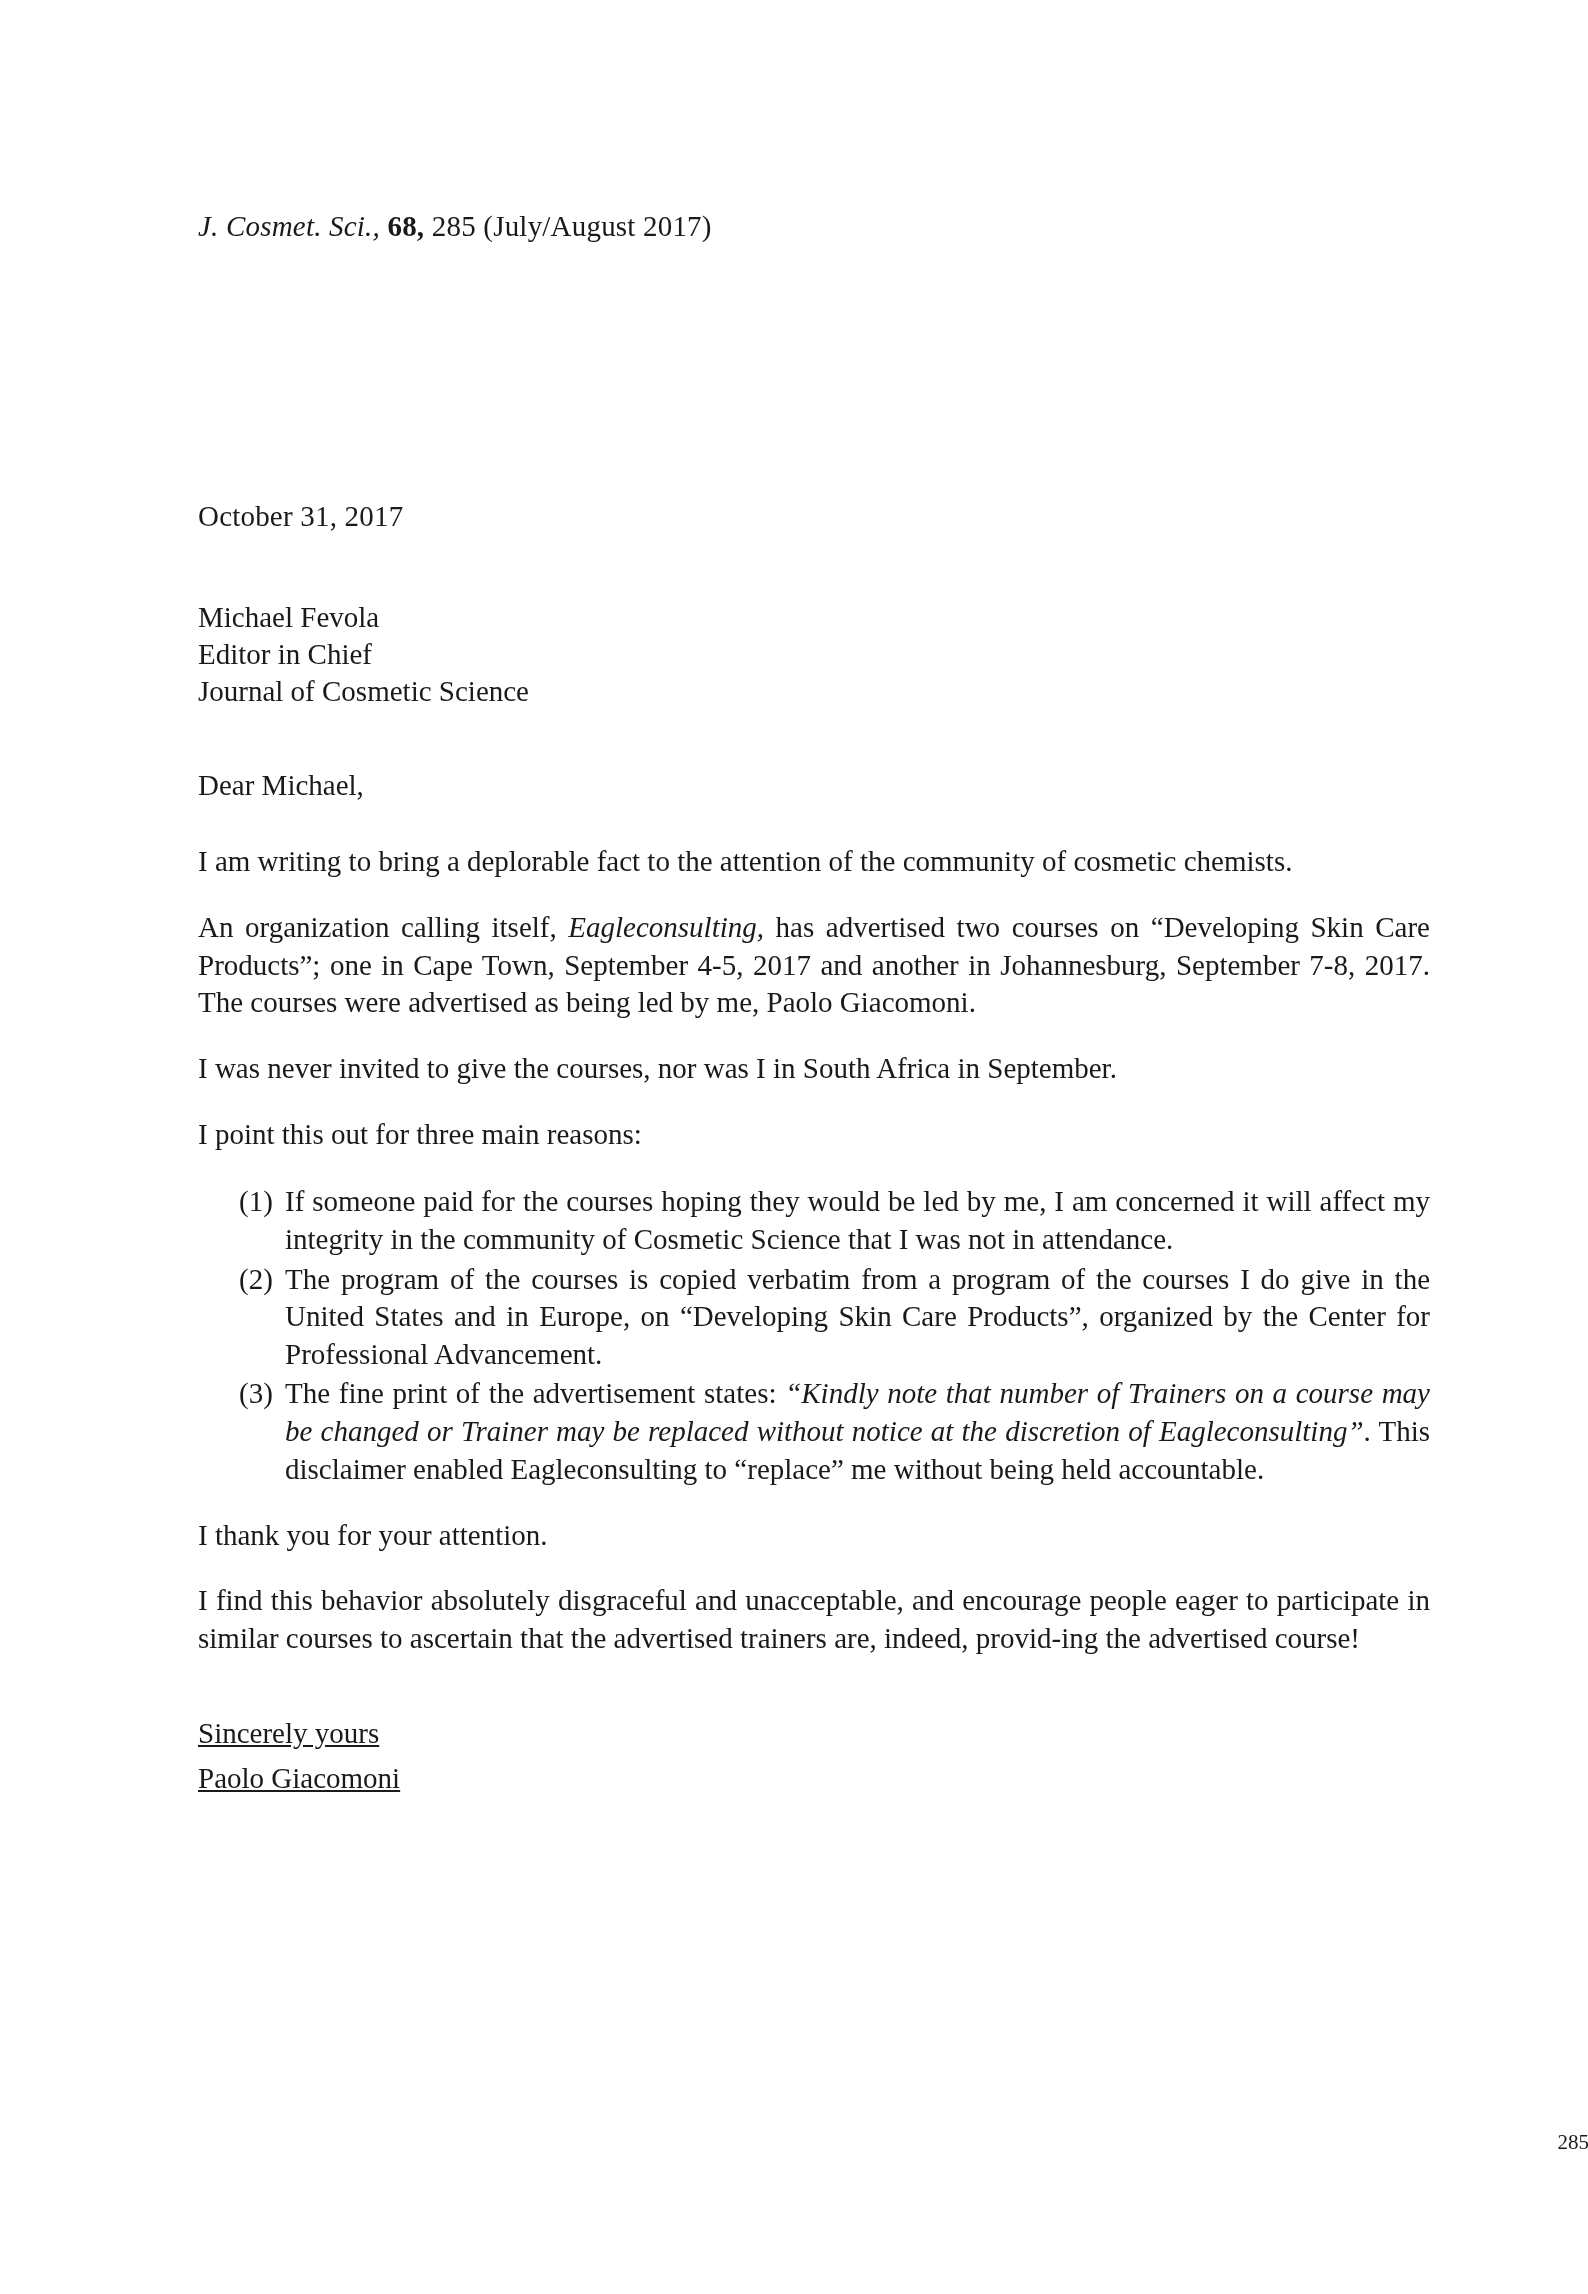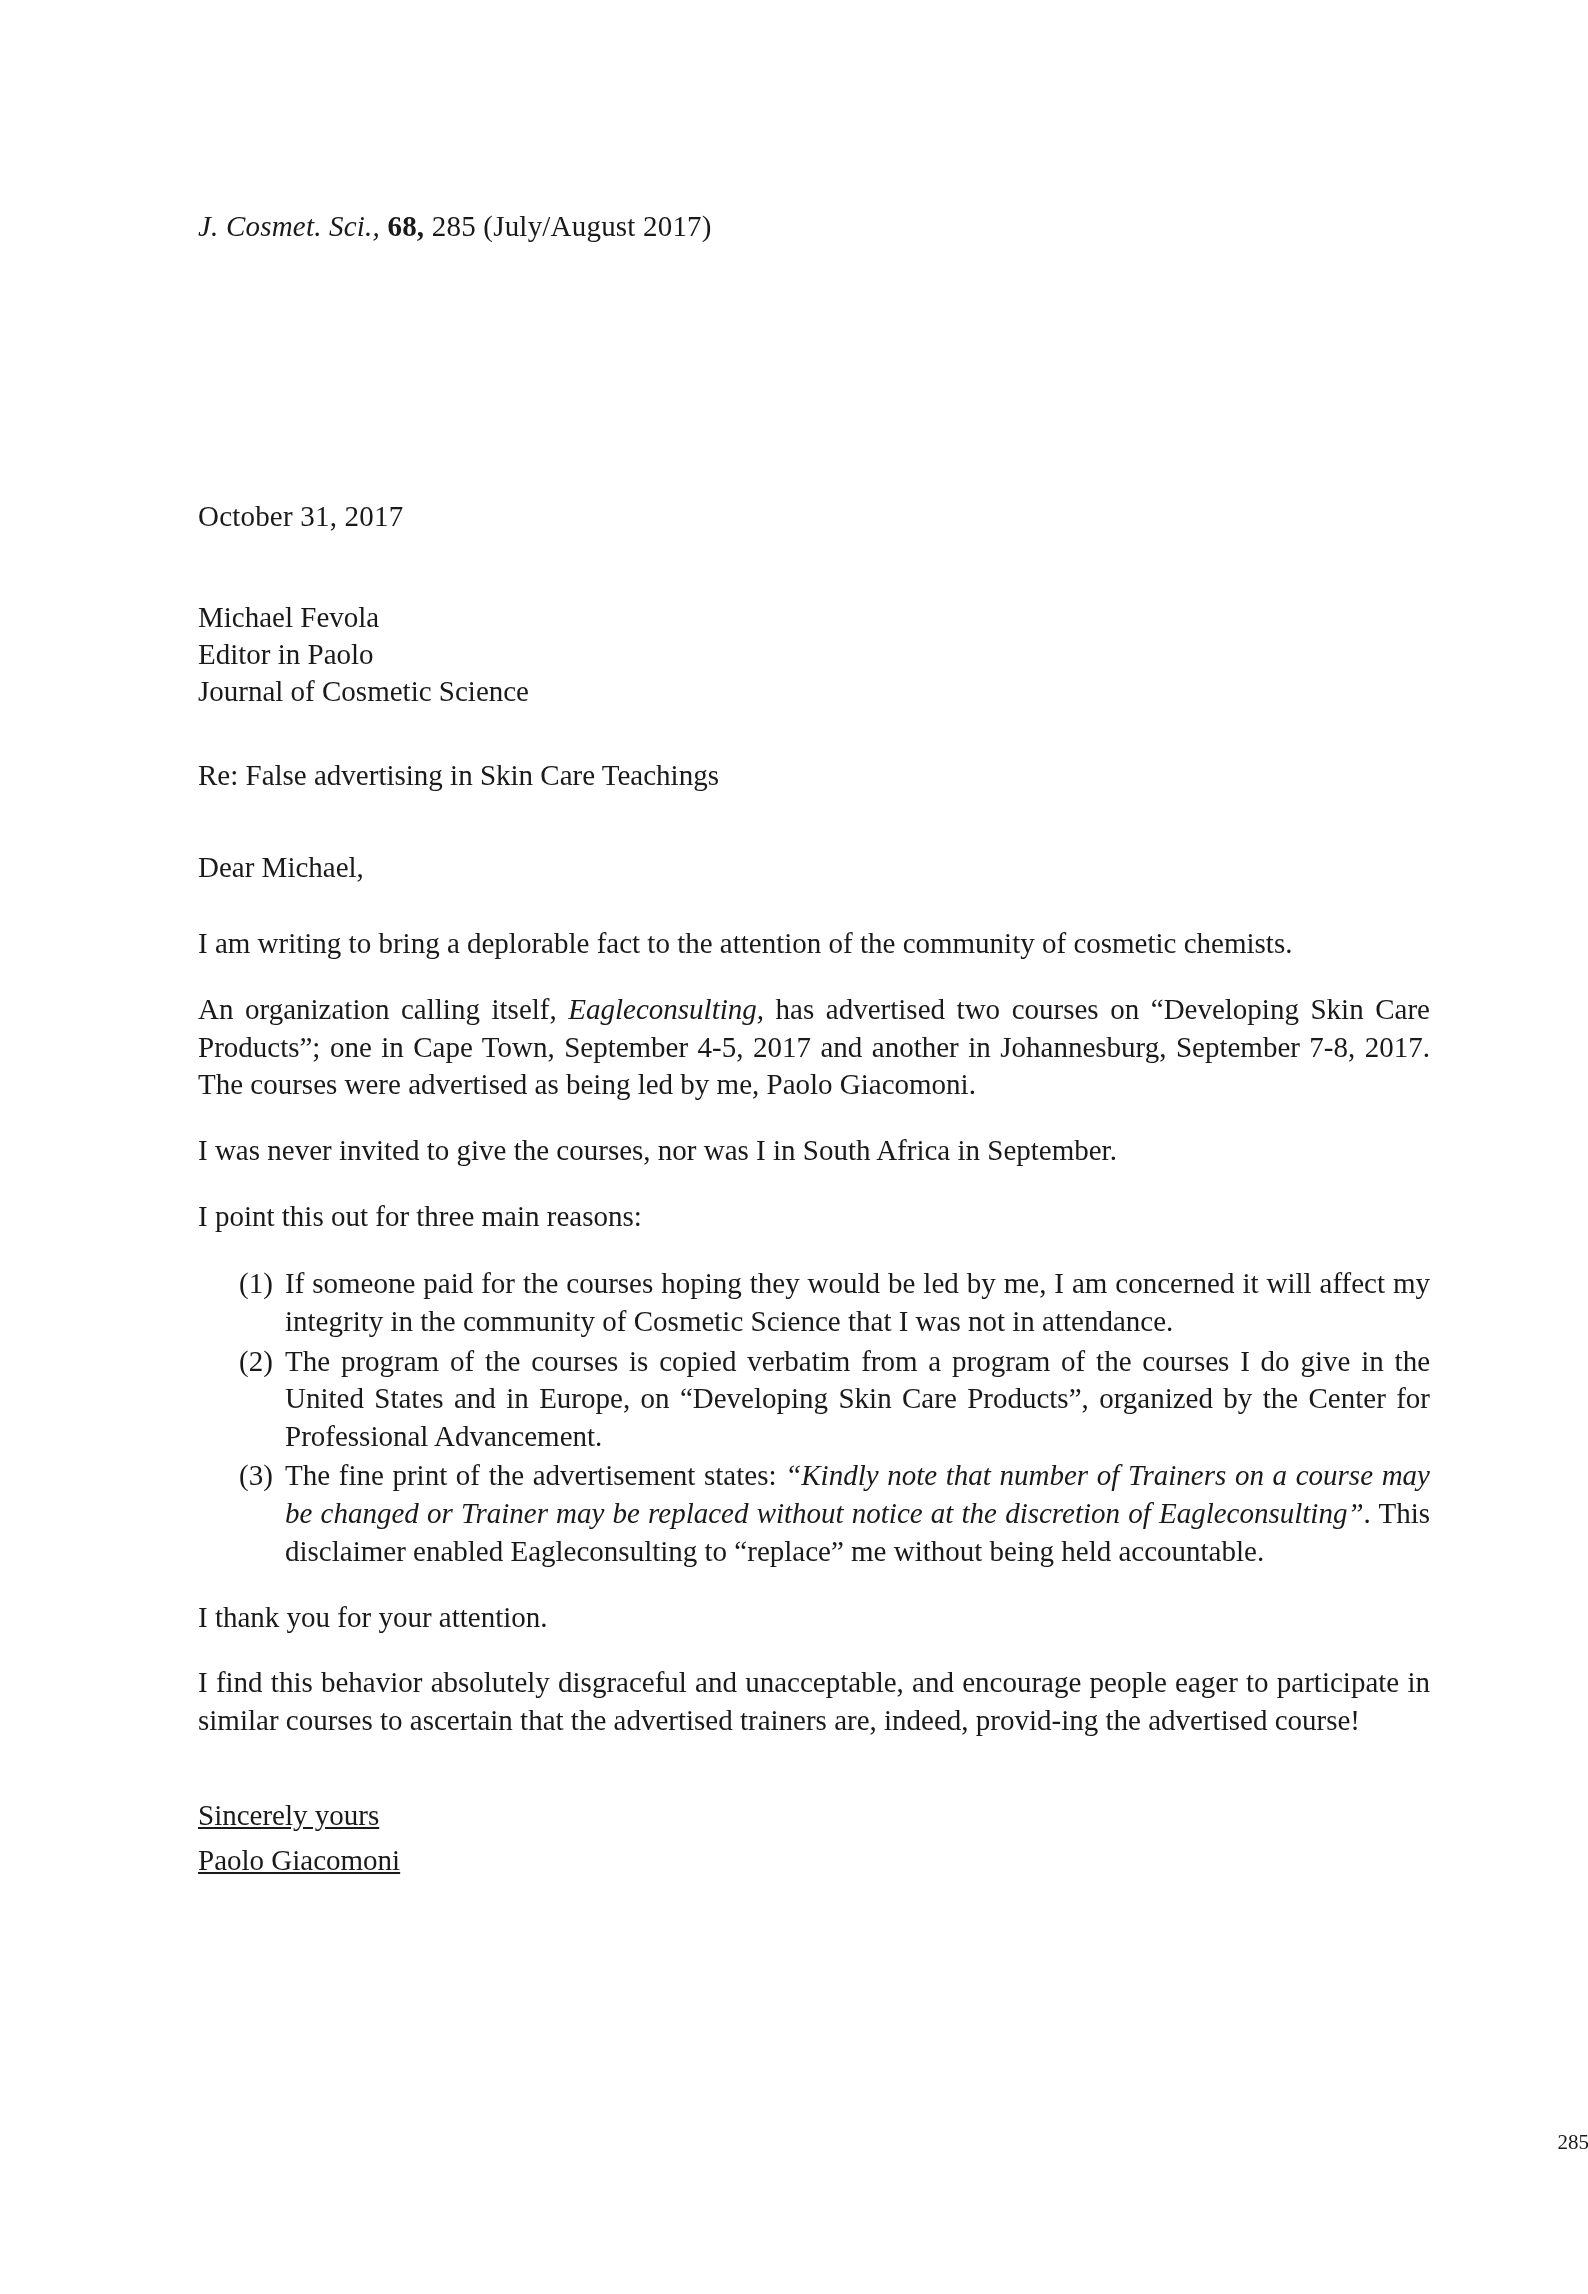--- a/index.html
+++ b/index.html
@@ -129,25 +129,24 @@
     <div class="journal-line">
       <span class="jname">J. Cosmet. Sci.,</span>
       <span class="jvol">68,</span>
       <span>285 (July/August 2017)</span>
     </div>
 
     <div class="date-line">October 31, 2017</div>
 
     <div class="addressee">
       <div>Michael Fevola</div>
-      <div>Editor in Paolo</div>
+      <div>Editor in Chief</div>
       <div>Journal of Cosmetic Science</div>
     </div>
 
-    <div class="subject">Re: False advertising in Skin Care Teachings</div>
 
     <div class="salutation"><span>Dear Michael,</span></div>
 
     <p class="body-par first">I am writing to bring a deplorable fact to the attention of the community of cosmetic chemists.</p>
 
     <p class="body-par"><span>An organization calling itself, </span><span class="italic">Eagleconsulting,</span><span> has advertised two courses on “Developing Skin Care Products”; one in Cape Town, September 4-5, 2017 and another in Johannesburg, September 7-8, 2017. The courses were advertised as being led by me, Paolo Giacomoni.</span></p>
 
     <p class="body-par">I was never invited to give the courses, nor was I in South Africa in September.</p>
 
     <p class="body-par">I point this out for three main reasons:</p>

